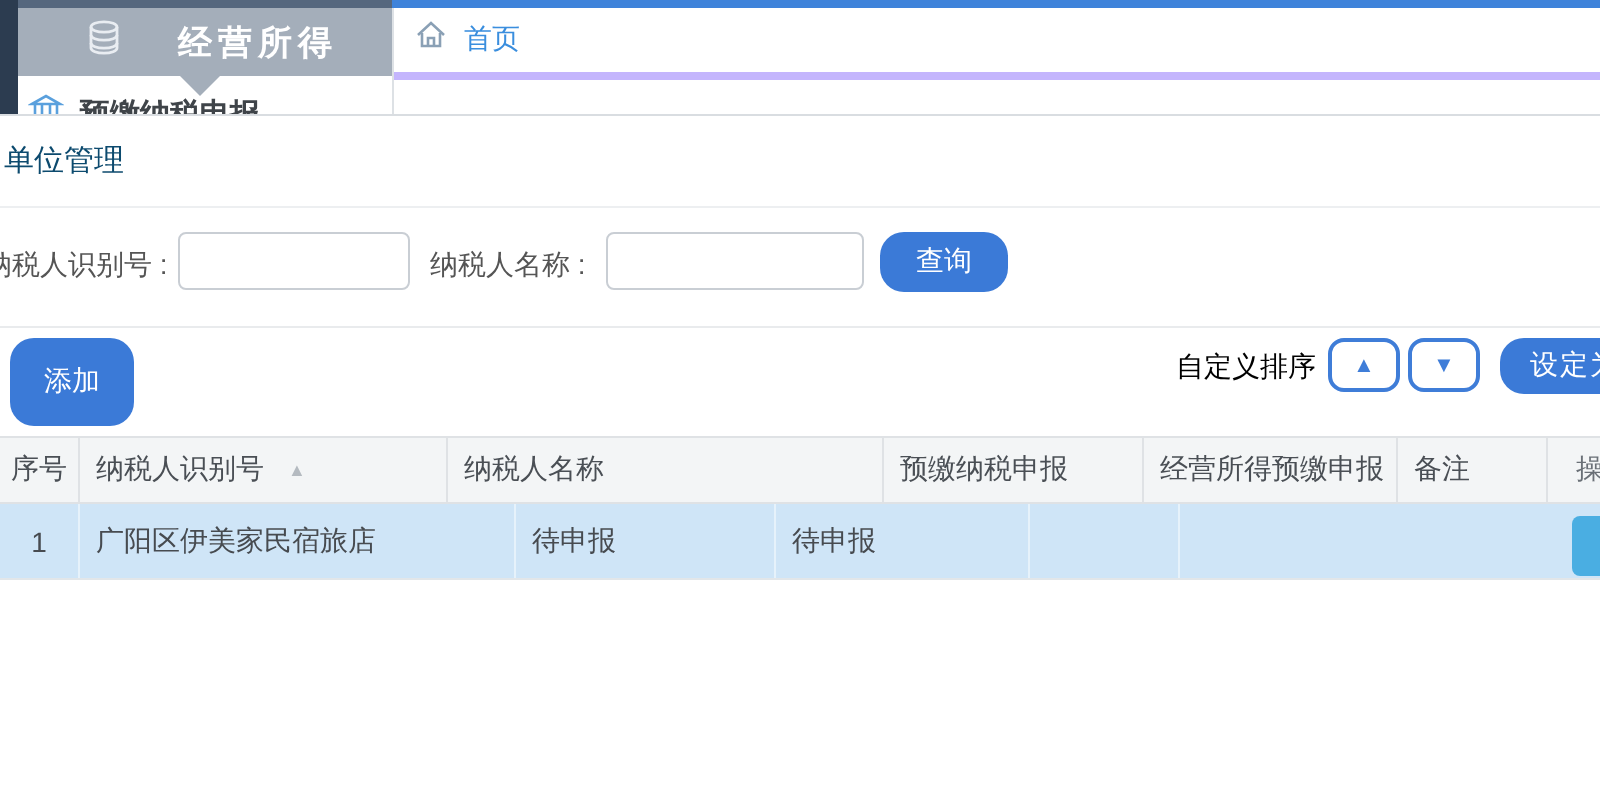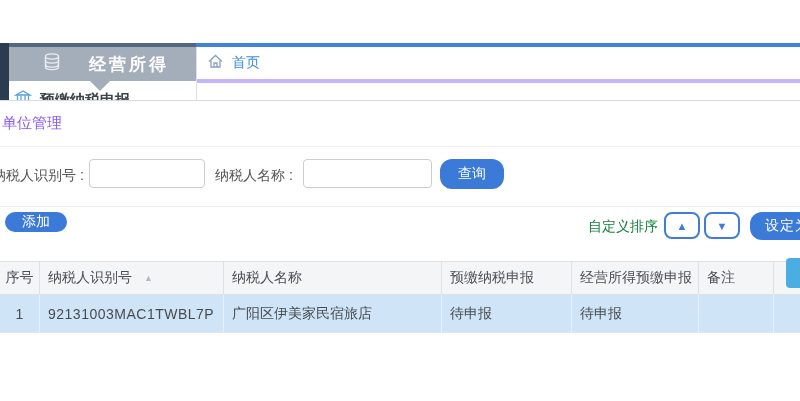--- a/index.html
+++ b/index.html
@@ -2,21 +2,21 @@
 <html><head>
 <meta charset="utf-8">
 <style>
   * { margin:0; padding:0; box-sizing:border-box; }
   html,body { background:#fff; }
   .screen {
     position:relative; width:800px; height:401px; overflow:hidden;
     background:#fff; font-family:"Liberation Sans","DejaVu Sans",sans-serif;
     color:#444;
   }
-  .abs { position:absolute;margin-top:43px; }
+  .abs { position:absolute; }
 
   
   .topstrip-left  { left:0; top:0; width:196px; height:4px; background:#55677e; }
   .topstrip-right { left:196px; top:0; width:604px; height:4px; background:#3f83da; }
   .navy-edge { left:0; top:0; width:9px; height:57px; background:#2c3c50; }
   .tab-header {
     left:9px; top:4px; width:187px; height:34px; background:#a4aeba;
     display:flex; align-items:center;
   }
   .tab-title {
@@ -43,45 +43,45 @@
     left:196px; top:4px; width:604px; height:36px; background:#fff;
     border-bottom:4px solid #c4b5fd; display:flex; align-items:center;
   }
   .sidebar-vline { left:196px; top:4px; width:1px; height:53px; background:#dde1e5; }
   .crumb-home-label { color:#3a8ede; font-size:14px; margin-left:8px; }
   .crumb-bar .home-icon { margin-left:11px; }
 
   .content-topline { left:0; top:57px; width:800px; height:1px; background:#d9dde1; }
 
   
-  .page-title { left:2px; top:71px; font-size:15px; color:#8b5cf6; }
+  .page-title { left:2px; top:71px; font-size:15px; color:#0c4a6e; }
   .divider2 { left:0; top:103px; width:800px; height:1px; background:#edeff1; }
   .divider3 { left:0; top:163px; width:800px; height:1px; background:#e9ebed; }
 
   .form-label { font-size:14px; color:#555; white-space:nowrap; top:124px; }
   .lbl-id   { left:-8px; }
   .lbl-name { left:215px; }
   .txt-input {
     top:116px; height:29px; border:1px solid #c9ced4; border-radius:4px;
     background:#fff; font-size:14px; padding:0 6px; outline:none;
     font-family:inherit;
   }
   .inp-id   { left:89px;  width:116px; }
   .inp-name { left:303px; width:129px; }
 
   .btn-primary {
     background:#3b7ad7; color:#fff; border:none; border-radius:12px;
     font-size:14px; font-family:inherit; cursor:pointer;
     display:flex; align-items:center; justify-content:center;
   }
   .btn-query { left:440px; top:116px; width:64px; height:30px; }
-  .btn-add   { left:5px;  top:169px; width:62px; height:20px; }
+  .btn-add   { left:5px;  top:169px; width:62px; height:44px; }
   .btn-setas { left:750px; top:169px; width:110px; height:28px; justify-content:flex-start; padding-left:15px; letter-spacing:1px; }
 
-  .custom-sort-label { left:588px; top:175px; font-size:14px; color:#15803d; white-space:nowrap;text-align:right; }
+  .custom-sort-label { left:588px; top:175px; font-size:14px; color:#000000; white-space:nowrap;text-align:right; }
   .btn-arrow {
     top:169px; width:36px; height:27px; background:#fff;
     border:2px solid #3f7dd8; border-radius:8px; color:#3f7dd8;
     font-size:11px; display:flex; align-items:center; justify-content:center;
     cursor:pointer; font-family:inherit;
   }
   .btn-up   { left:664px; }
   .btn-down { left:704px; }
 
   
@@ -193,21 +193,20 @@
       <div class="t-cell c2">纳税人名称</div>
       <div class="t-cell c3">预缴纳税申报</div>
       <div class="t-cell c4">经营所得预缴申报</div>
       <div class="t-cell c5">备注</div>
       <div class="t-cell c6">
         <span class="op-clip">操作</span>
       </div>
     </div>
     <div class="t-row t-body">
       <div class="t-cell c0">1</div>
-      <div class="t-cell c1 id-text">92131003MAC1TWBL7P</div>
       <div class="t-cell c2">广阳区伊美家民宿旅店</div>
       <div class="t-cell c3">待申报</div>
       <div class="t-cell c4">待申报</div>
       <div class="t-cell c5"></div>
       <div class="t-cell c6"></div>
     </div>
   </div>
 
   <button class="row-action-btn"></button>
 

